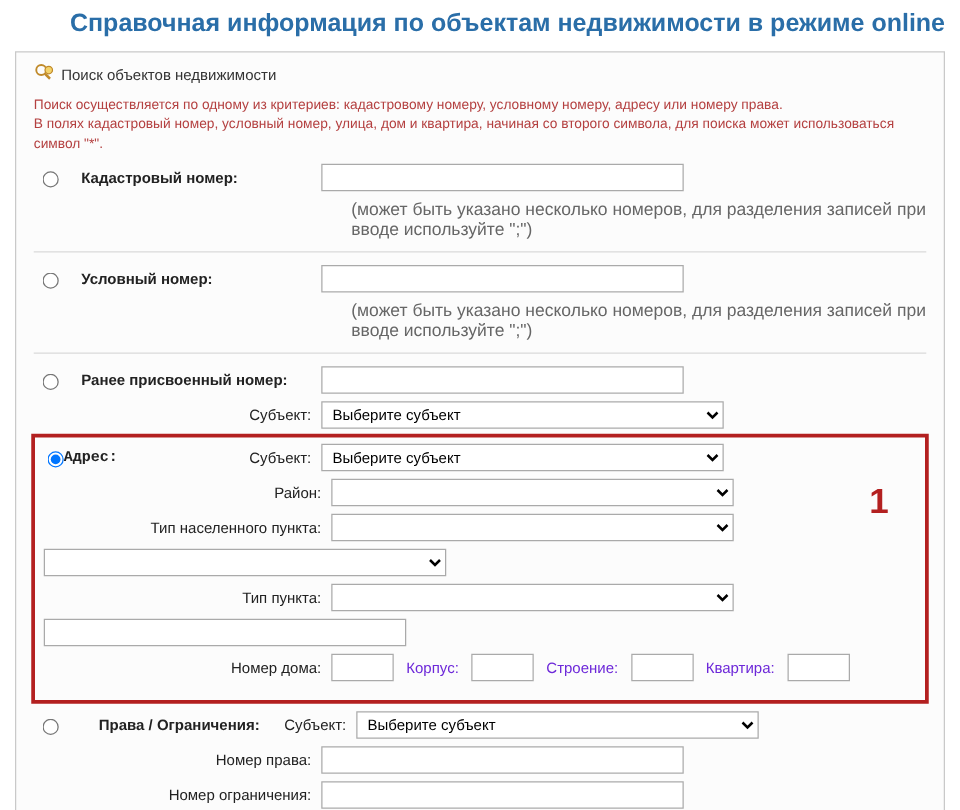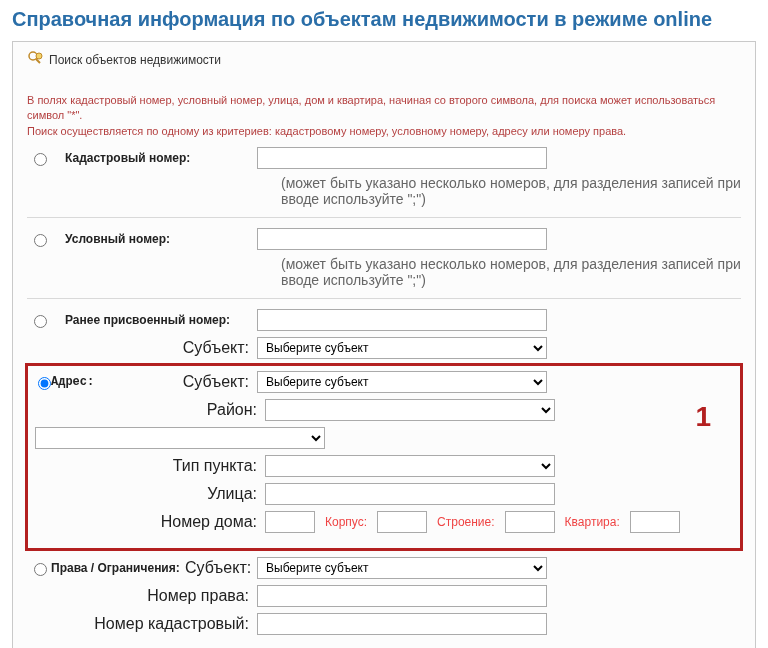--- a/index.html
+++ b/index.html
@@ -9,32 +9,33 @@
     font-family: Arial, sans-serif;
     font-size: 12px;
     background: #fff;
     width: 768px;
   }
   .page-title {
     color: #2a6ea8;
     font-size: 20px;
     font-weight: bold;
     margin: 0 0 10px 0;
+    text-align: right;
   }
   .fieldset {
     border: 1px solid #c9c9c9;
     background: #fcfcfc;
     padding: 8px 14px 14px 14px;
     position: relative;
   }
   .legend {
     display: flex;
     align-items: center;
     gap: 6px;
-    margin-bottom: 24px;
+    margin-bottom: 8px;
     color: #333;
   }
   .legend svg { flex: 0 0 auto; }
   .warn-text {
     color: #b44040;
     font-size: 11px;
     line-height: 1.4;
     margin-bottom: 8px;
   }
   .row {
@@ -49,62 +50,62 @@
   }
   .label-bold {
     font-weight: bold;
     font-size: 12px;
     color: #222;
   }
   .sub-label-cell {
     width: 230px;
     text-align: right;
     padding-right: 8px;
-    font-size: 16px;
+    font-size: 12px;
     color: #222;
   }
   .input-cell { flex: 1; }
   .text-input {
     width: 290px;
     height: 22px;
     border: 1px solid #aaa;
     background: #fff;
     padding: 2px 4px;
     font-size: 12px;
   }
   .select {
     width: 290px;
     height: 22px;
     border: 1px solid #aaa;
     background: #fff;
     font-size: 12px;
     padding-left: 4px;
   }
-  .select-wide { width: 290px; }
+  .select-wide { width: 322px; }
   .hint {
     font-size: 14px;
     color: #666;
     margin: 2px 0 10px 254px;
   }
   .divider {
     border: none;
     border-top: 1px solid #d9d9d9;
     margin: 6px 0 10px 0;
   }
   .address-block {
     padding: 6px 8px 10px 8px;
   }
   .inline-fields {
     display: flex;
     align-items: center;
     gap: 10px;
   }
   .inline-fields .mini-label {
     font-size: 12px;
-    color: #ef4444;
+    color: #6d28d9;
   }
   .inline-fields input {
     width: 50px;
     height: 22px;
     border: 1px solid #aaa;
     padding: 2px 4px;
     font-size: 12px;
   }
   .highlight-red {
     outline: 3px solid #b32020;
@@ -137,22 +138,22 @@
       <svg width="16" height="16" viewBox="0 0 16 16">
         <circle cx="6" cy="6" r="4" fill="none" stroke="#c08a2a" stroke-width="1.5"></circle>
         <line x1="9" y1="9" x2="13" y2="13" stroke="#c08a2a" stroke-width="2"></line>
         <circle cx="12" cy="6" r="3" fill="#f4d36a" stroke="#c08a2a"></circle>
       </svg>
     </span>
     <span>Поиск объектов недвижимости</span>
   </div>
 
   <div class="warn-text">
+    <div>Поиск осуществляется по одному из критериев: кадастровому номеру, условному номеру, адресу или номеру права.</div>
     <div>В полях кадастровый номер, условный номер, улица, дом и квартира, начиная со второго символа, для поиска может использоваться символ "*".</div>
-    <div>Поиск осуществляется по одному из критериев: кадастровому номеру, условному номеру, адресу или номеру права.</div>
   </div>
 
   <div class="row">
     <div class="radio-cell">
         <input type="radio" name="criteria" style="">
       </div>
     <div class="label-main-cell">
         <span class="label-bold">Кадастровый номер:</span>
       </div>
     <div class="input-cell"><input type="text" class="text-input" style=""></div>
@@ -204,58 +205,61 @@
           <option>Выберите субъект</option>
         </select>
       </div>
     </div>
 
     <div class="row">
       <div class="sub-label-cell">Район:</div>
       <div class="input-cell"><select class="select select-wide"><option></option></select></div>
     </div>
     <div class="row">
+      <div class="sub-label-cell">Тип населенного пункта:</div>
+      <div class="input-cell"><select class="select select-wide"><option></option></select></div>
+    </div>
+    <div class="row">
       <div class="input-cell"><select class="select select-wide"><option></option></select></div>
     </div>
     <div class="row">
       <div class="sub-label-cell">Тип пункта:</div>
       <div class="input-cell"><select class="select select-wide"><option></option></select></div>
     </div>
     <div class="row">
-      <div class="sub-label-cell">Улица:</div>
       <div class="input-cell"><input type="text" class="text-input" style=""></div>
     </div>
     <div class="row">
       <div class="sub-label-cell">Номер дома:</div>
       <div class="inline-fields">
         <input type="text" style="">
         <span class="mini-label">Корпус:</span>
         <input type="text" style="">
         <span class="mini-label">Строение:</span>
         <input type="text" style="">
         <span class="mini-label">Квартира:</span>
         <input type="text" style="">
       </div>
     </div>
   </div>
 
   <div class="row" style="margin-top:8px;">
     <div class="radio-cell">
         <input type="radio" name="criteria" style="">
       </div>
-    <div style="width:134px;"><span class="label-bold">Права / Ограничения:</span></div>
+    <div style="width:134px;margin-left:28px;"><span class="label-bold">Права / Ограничения:</span></div>
     <div class="sub-label-cell" style="width:72px;">Субъект:</div>
     <div class="input-cell">
       <select class="select select-wide">
         <option>Выберите субъект</option>
       </select>
     </div>
   </div>
   <div class="row">
     <div class="sub-label-cell">Номер права:</div>
     <div class="input-cell"><input type="text" class="text-input" style=""></div>
   </div>
   <div class="row">
-    <div class="sub-label-cell">Номер кадастровый:</div>
+    <div class="sub-label-cell">Номер ограничения:</div>
     <div class="input-cell"><input type="text" class="text-input" style=""></div>
   </div>
 
 </div>
 
 </body></html>

